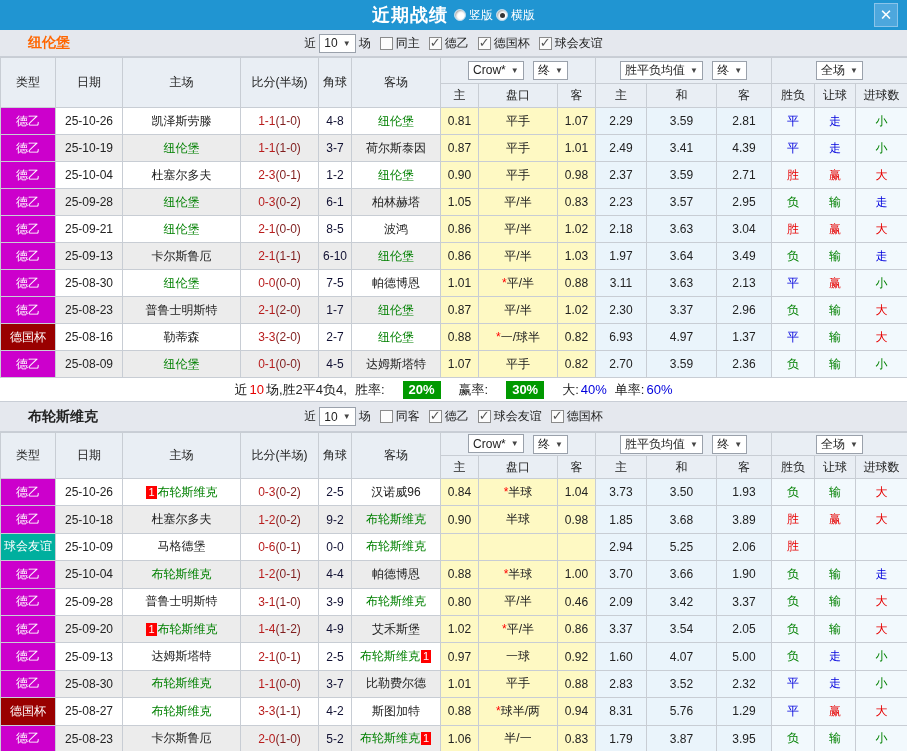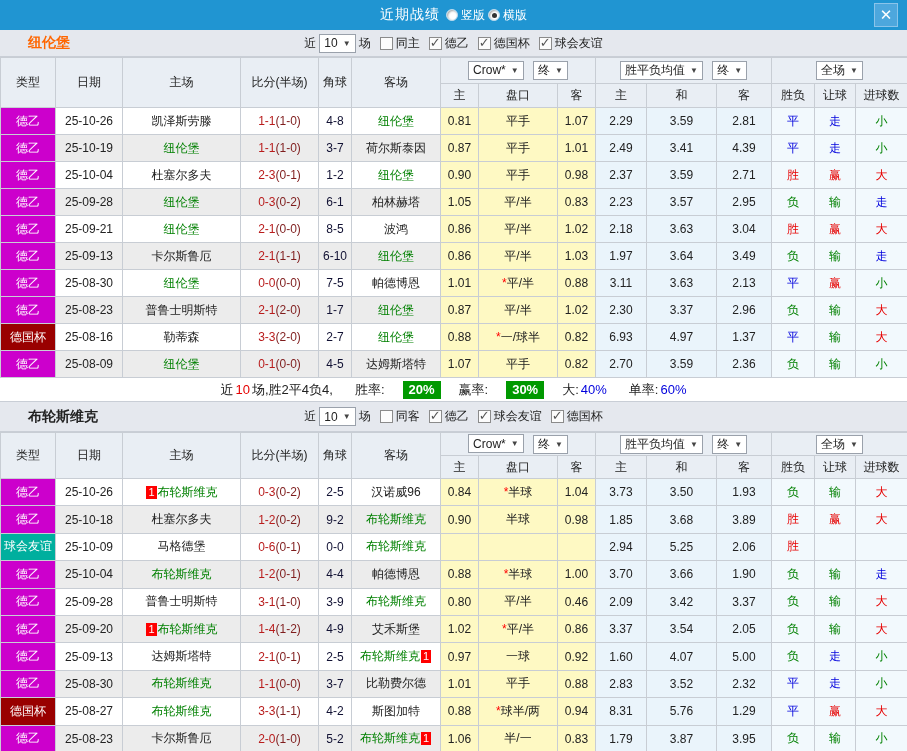--- a/index.html
+++ b/index.html
@@ -1,20 +1,20 @@
 <!DOCTYPE html>
 <html><head>
 <meta charset="utf-8">
 <style>
   *{box-sizing:border-box;margin:0;padding:0}
   html,body{width:907px;height:751px;overflow:hidden;background:#fff;
     font-family:"Liberation Sans","DejaVu Sans",sans-serif;font-size:12px;color:#222}
   
   .titlebar{height:30px;background:#2095d2;display:flex;align-items:center;justify-content:center;position:relative;color:#fff}
-  .titlebar .title{font-weight:normal;font-size:14px;letter-spacing:1px}
+  .titlebar .title{font-weight:bold;font-size:18px;letter-spacing:1px}
   .radio-group{display:inline-flex;align-items:center;gap:3px;margin-left:6px;font-size:12px}
   .radio{width:12px;height:12px;border-radius:50%;background:#fff;border:1px solid #b8d8ec;display:inline-block;position:relative;box-shadow:inset 1px 1px 2px rgba(0,0,0,.35);cursor:pointer}
   .radio.checked::after{content:"";position:absolute;left:3px;top:3px;width:5px;height:5px;border-radius:50%;background:#333}
   .close-btn{position:absolute;right:9px;top:3px;width:24px;height:24px;background:#4da7dd;border:1px solid #8ac4ea;color:#fff;font-weight:bold;text-align:center;line-height:22px;font-size:15px;cursor:pointer}
   
   .filter-row{background:#e5e8ee;border-bottom:1px solid #c9ced6;display:flex;align-items:center;position:relative}
   .filter-row.sec1{height:27px}
   .filter-row.sec2{height:31px;border-top:1px solid #c9ced6}
   .team-name{position:absolute;left:28px;font-weight:bold;font-size:14px;color:#222}
   .sec1 .team-name{color:#f60}
@@ -46,21 +46,21 @@
   .ht{color:#7f1d1d}
   .c-navy{color:#111133}
   .c-red{color:#e60000}
   .c-blue{color:#0000dd}
   .c-green{color:#008000}
   .badge{background:#ff0000;color:#fff;font-size:11px;line-height:13px;padding:0 2px;display:inline-block;margin:0 1px}
   .star{color:#ff0000}
   
   .summary{height:23px;background:#fff;display:flex;align-items:center;justify-content:center;gap:2px;font-size:13px}
   .summary .pill{background:#009900;color:#fff;font-weight:bold;padding:0 6px;margin:0 16px;line-height:18px}
-  .summary .sp{margin-left:20px}
+  .summary .sp{margin-left:6px}
 </style>
 </head>
 <body>
 
 <div class="titlebar">
   <span class="title">近期战绩</span>
   <span class="radio-group">
     <span class="radio"></span>
     <span>竖版</span>
     <span class="radio checked"></span>

